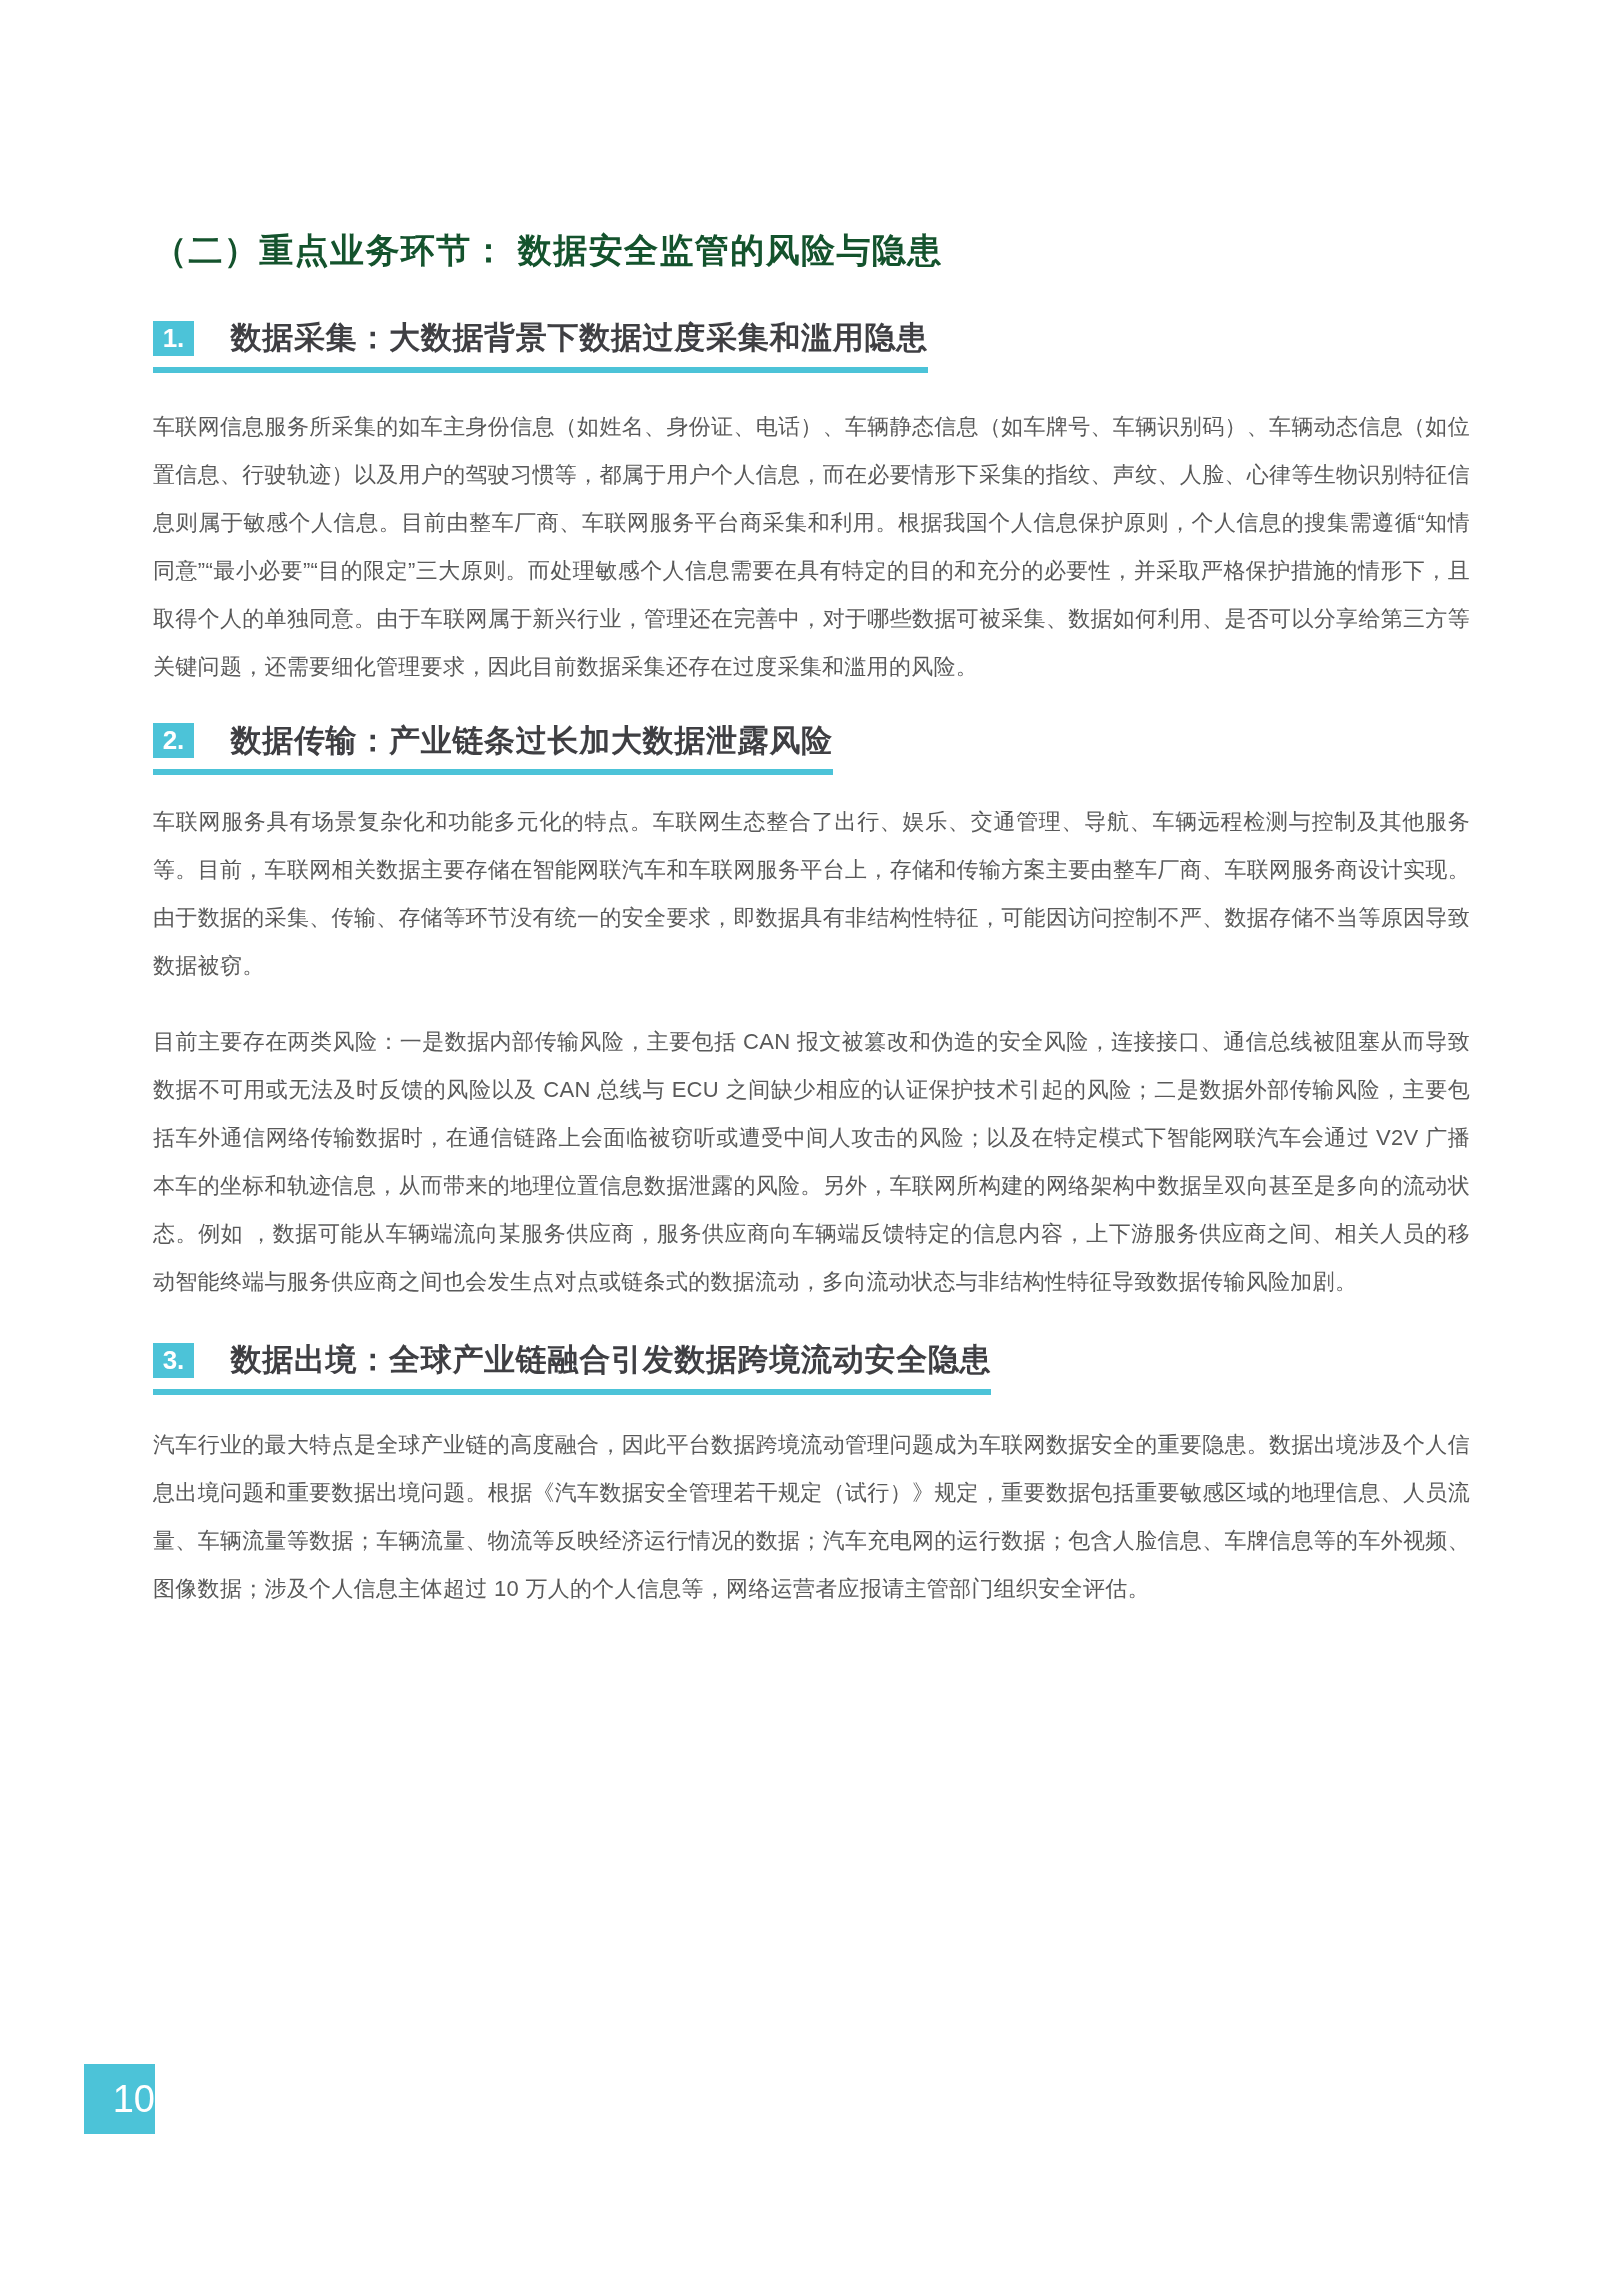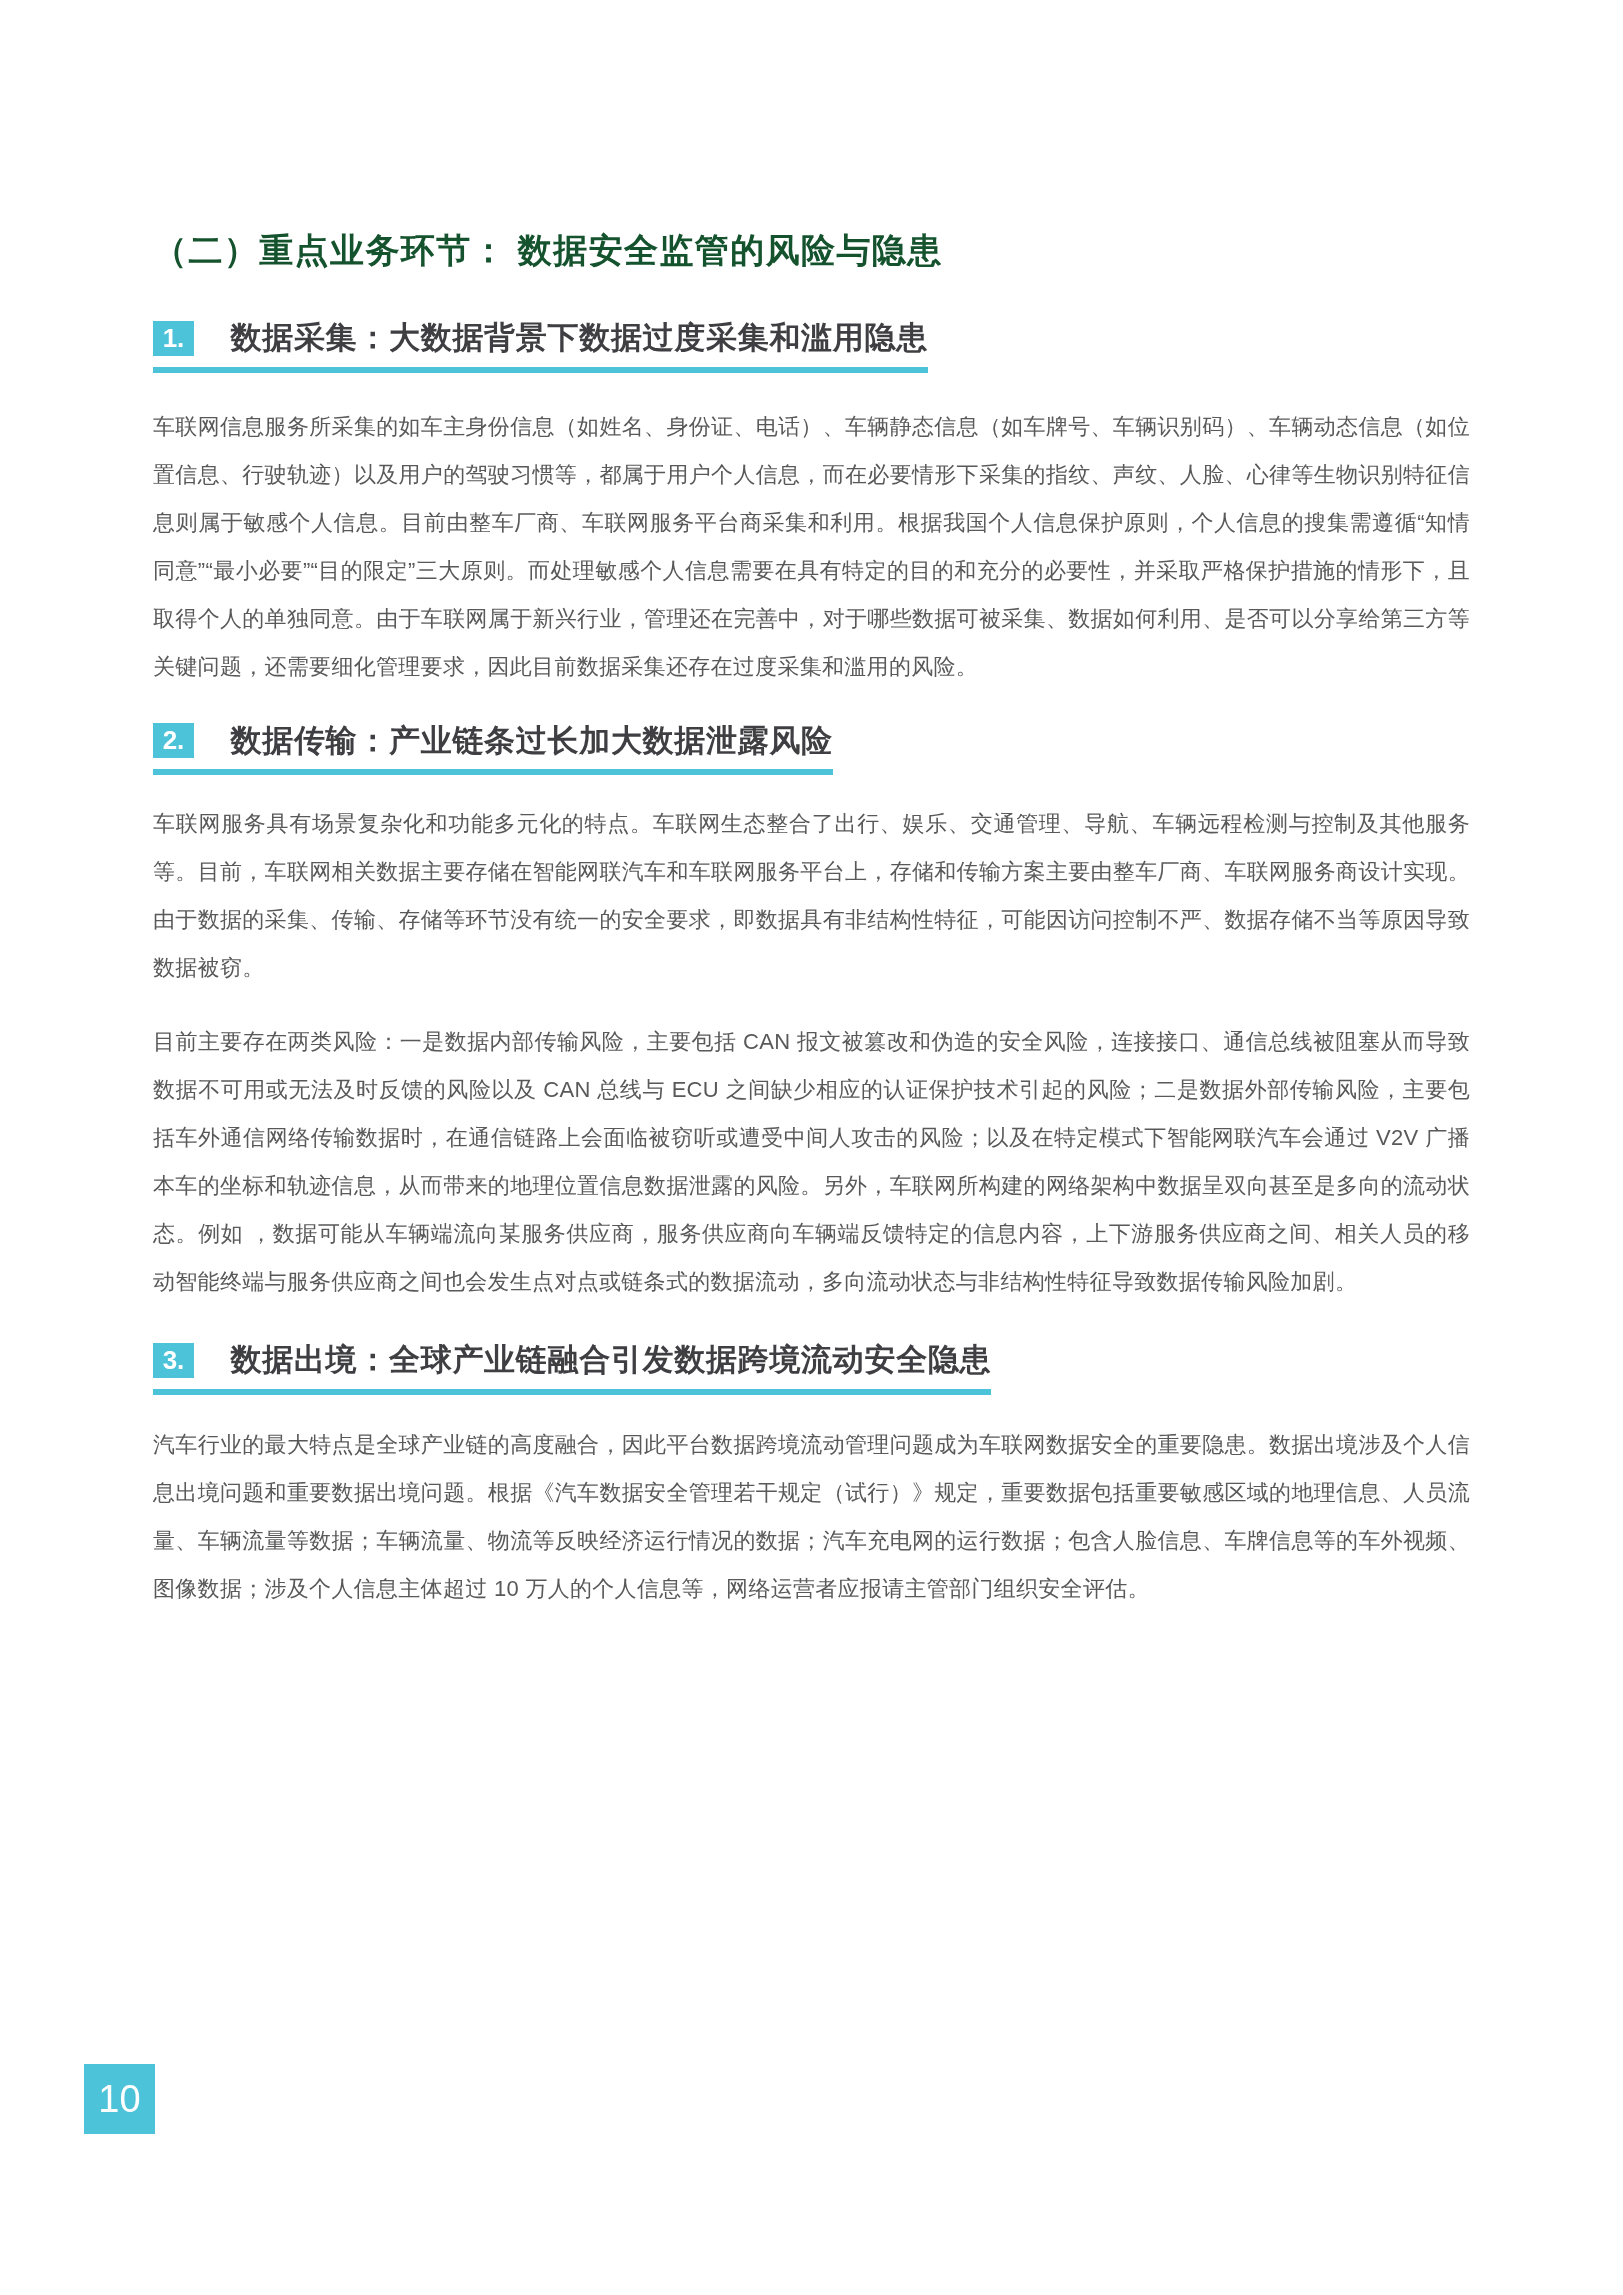--- a/index.html
+++ b/index.html
@@ -61,36 +61,36 @@
   }
   .body-para {
     margin: 0;
     font-size: 22px;
     line-height: 48px;
     color: #595959;
     letter-spacing: 0.3px;
     text-align: justify;
   }
   .body-para.p-first  { margin-top: 30px; }
-  .body-para.p-s2a    { margin-top: 24.5px; }
+  .body-para.p-s2a    { margin-top: 24.5px; font-family: Liberation Mono, monospace; }
   .body-para.p-s2b    { margin-top: 26.6px; }
   .body-para.p-s2c    { margin-top: 35px; }
   .body-para.p-s3a    { margin-top: 26.6px; }
   .page-num-box {
     position: absolute;
     left: 84px;
     top: 2064px;
     width: 71px;
     height: 70px;
     background: #4cc3d8;
     color: #ffffff;
     font-size: 38px;
     display: flex;
     align-items: center;
-    justify-content: center;
+    justify-content: flex-end;
   }
 </style>
 </head>
 <body>
 
 <div class="content">
 
   <h1 class="main-heading">（二）重点业务环节： 数据安全监管的风险与隐患</h1>
 
   <div class="section-header s1">

